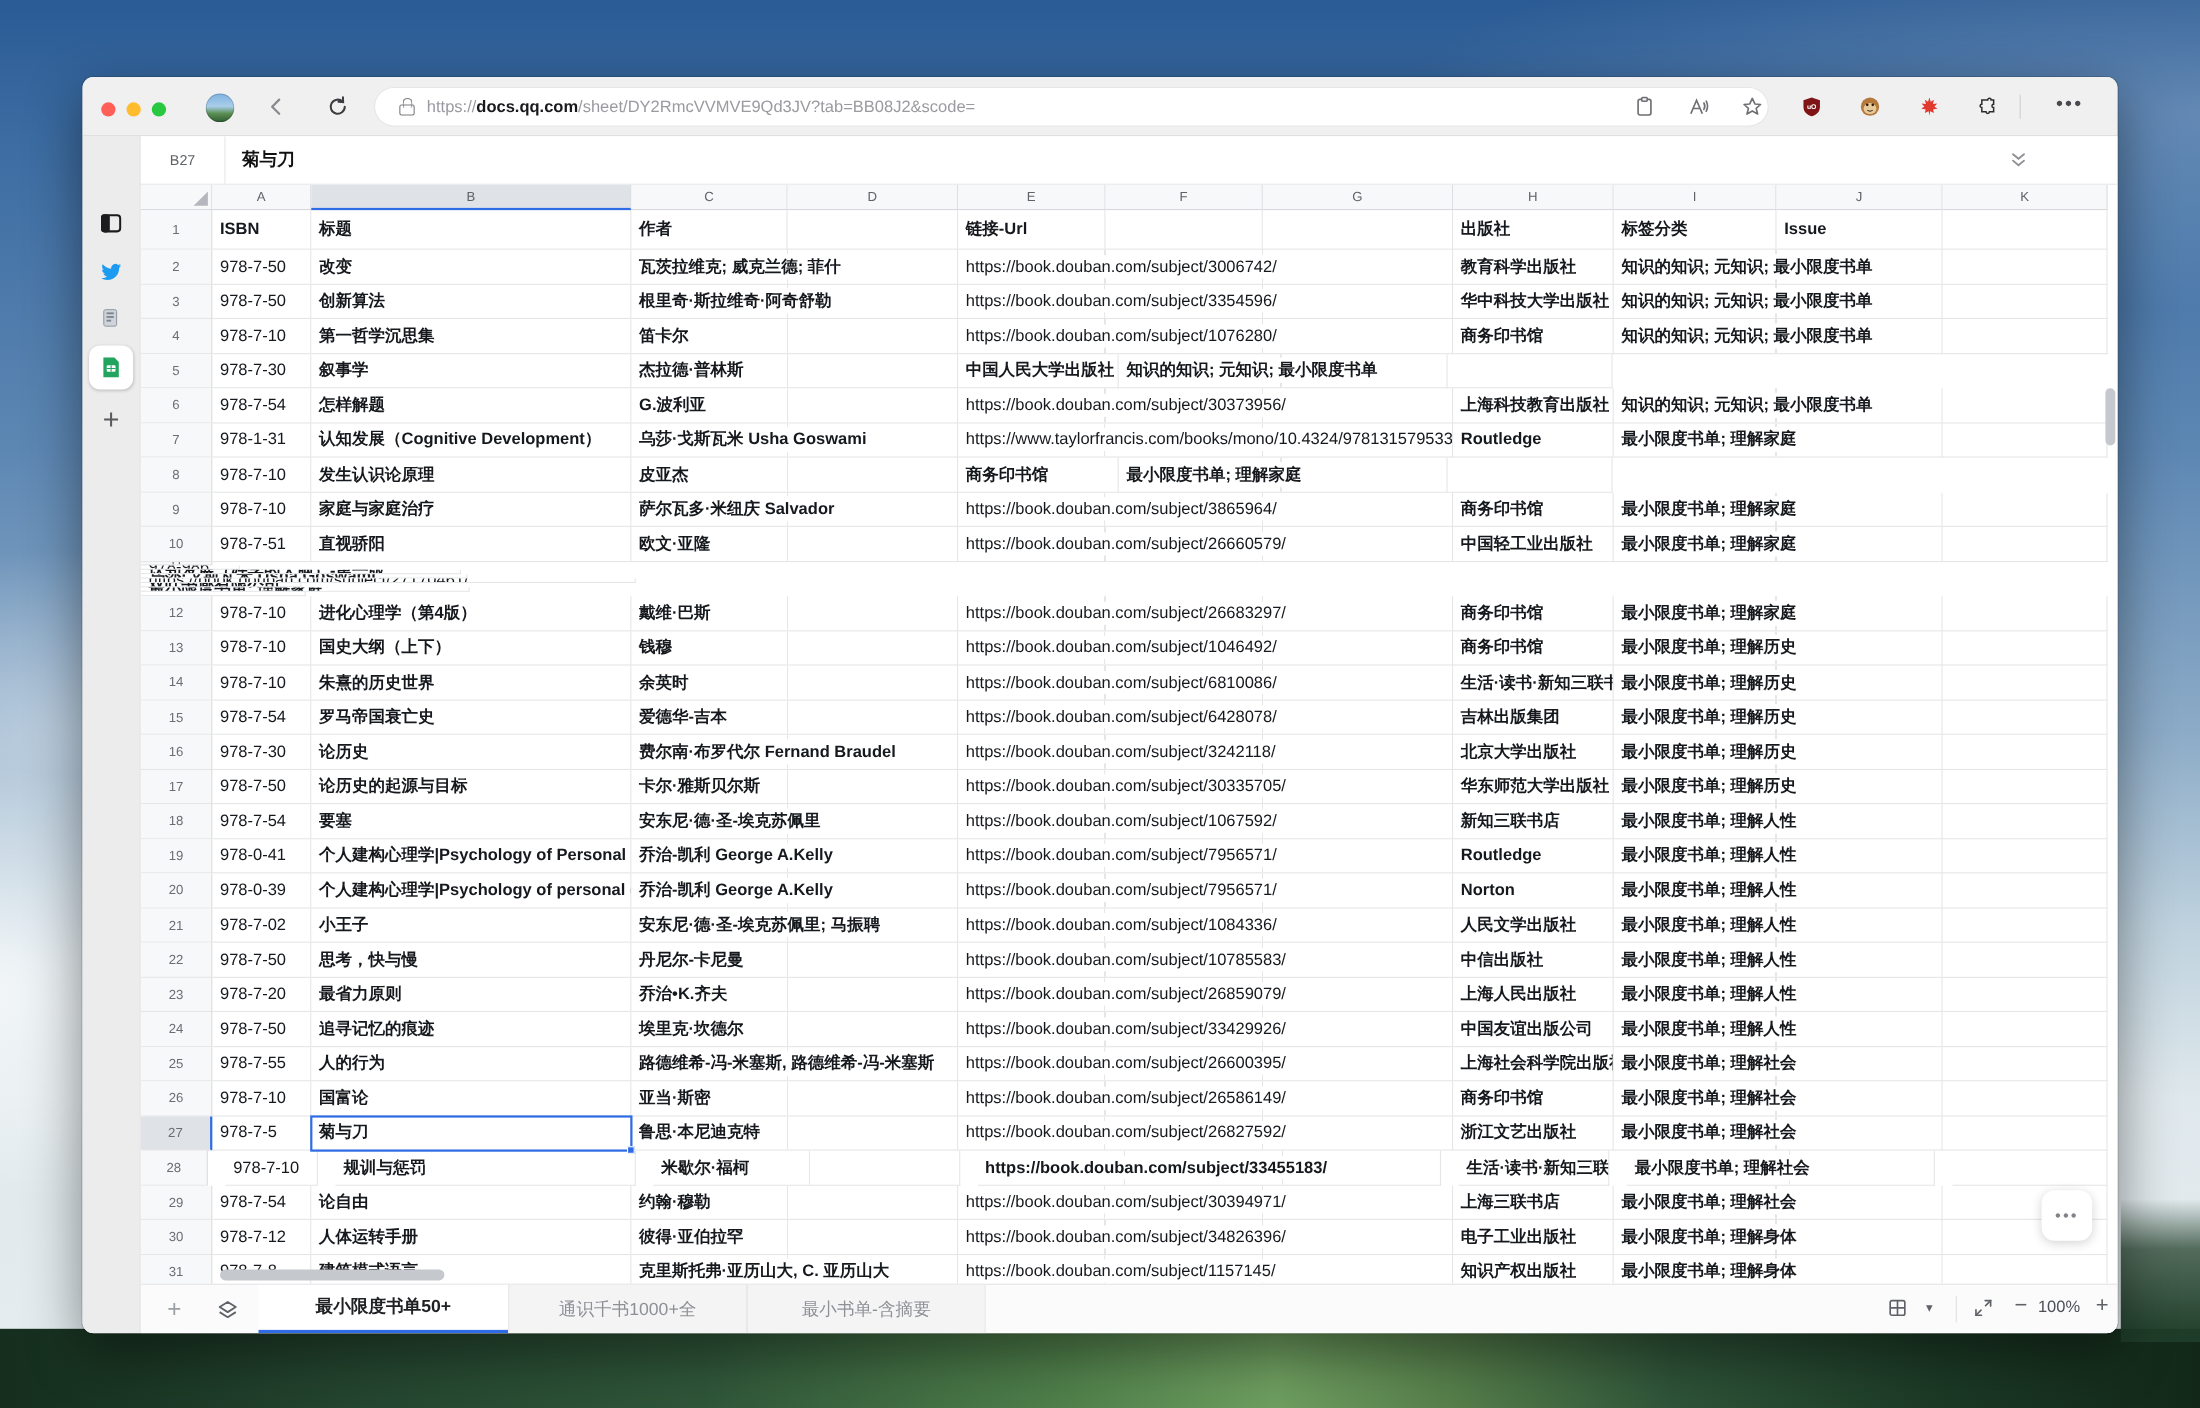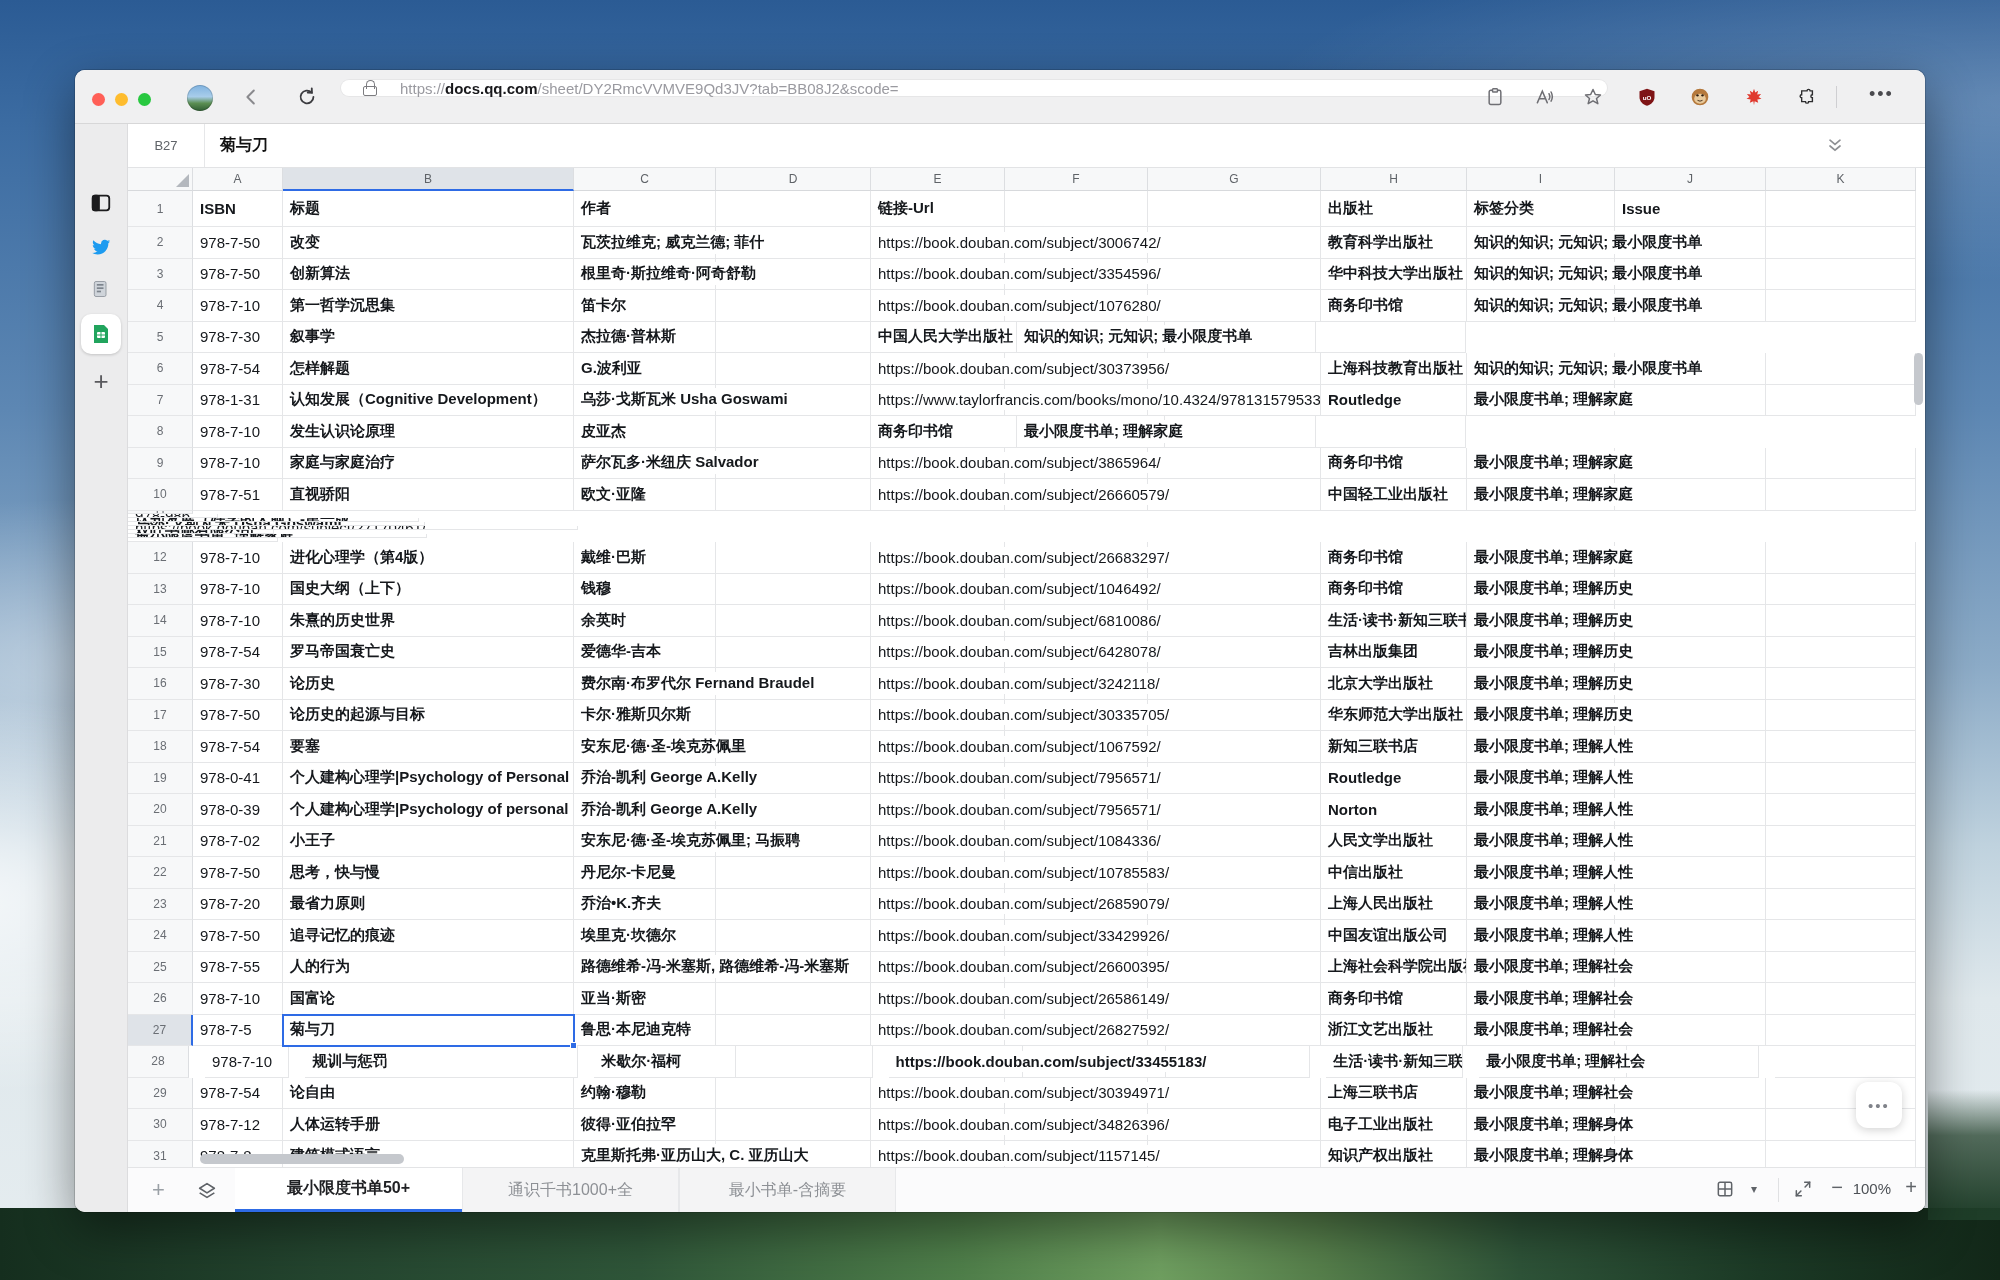--- a/index.html
+++ b/index.html
@@ -27,22 +27,22 @@
 
   
   .toolbar{ position:absolute; left:0; top:0; width:100%; height:54px; background:#f0f0f1; border-bottom:1px solid #d7d7d8; }
   .tl{ position:absolute; top:23px; width:13px; height:13px; border-radius:50%; }
   .tl.close{ left:17px; } .tl.min{ left:40px; } .tl.max{ left:63px; }
   .avatar{ position:absolute; left:112px; top:15px; width:26px; height:26px; border-radius:50%;
     background:linear-gradient(180deg,#7fb2e0 0%,#a8cdea 45%,#5c8f53 70%,#2f5c33 100%); box-shadow:inset 0 0 0 1px rgba(0,0,0,.15); }
   .navbtn{ position:absolute; top:16px; width:22px; height:22px; color:#8a8a8e; }
   .navbtn svg{ width:22px; height:22px; display:block; }
   .nav-back{ left:166px; } .nav-reload{ left:221px; color:#3c3c40; }
-  .urlpill{ position:absolute; left:266px; top:10px; width:1266px; height:16px; background:#fff; border-radius:17px;
-    display:flex; align-items:center; box-shadow:0 0 0 1px rgba(0,0,0,.04);gap:12px; }
+  .urlpill{ position:absolute; left:266px; top:10px; width:1266px; height:34px; background:#fff; border-radius:17px;
+    display:flex; align-items:center; box-shadow:0 0 0 1px rgba(0,0,0,.04); }
   .lock{ margin-left:22px; width:14px; height:16px; position:relative; flex:0 0 auto; }
   .lock .body{ position:absolute; left:0; bottom:0; width:14px; height:10px; border:1.5px solid #7c7c80; border-radius:2px; }
   .lock .sh{ position:absolute; left:2.5px; top:0; width:9px; height:9px; border:1.5px solid #7c7c80; border-bottom:none; border-radius:5px 5px 0 0; }
   .urltext{ margin-left:11px; font-size:15px; color:#9a9aa0; white-space:nowrap; }
   .urltext .domain{ color:#19191c; font-weight:600; }
   .tbicons{ position:absolute; top:0; right:0; height:54px; }
   .tbi{ position:absolute; top:17px; width:20px; height:20px; color:#6f6f74; }
   .tbi svg{ width:20px; height:20px; display:block; }
   .i-clip{ right:420px; } .i-reader{ right:371px; } .i-star{ right:322px; }
   .i-ublock{ right:268px; } .i-monkey{ right:215px; } .i-maple{ right:161px; } .i-puzzle{ right:108px; }

